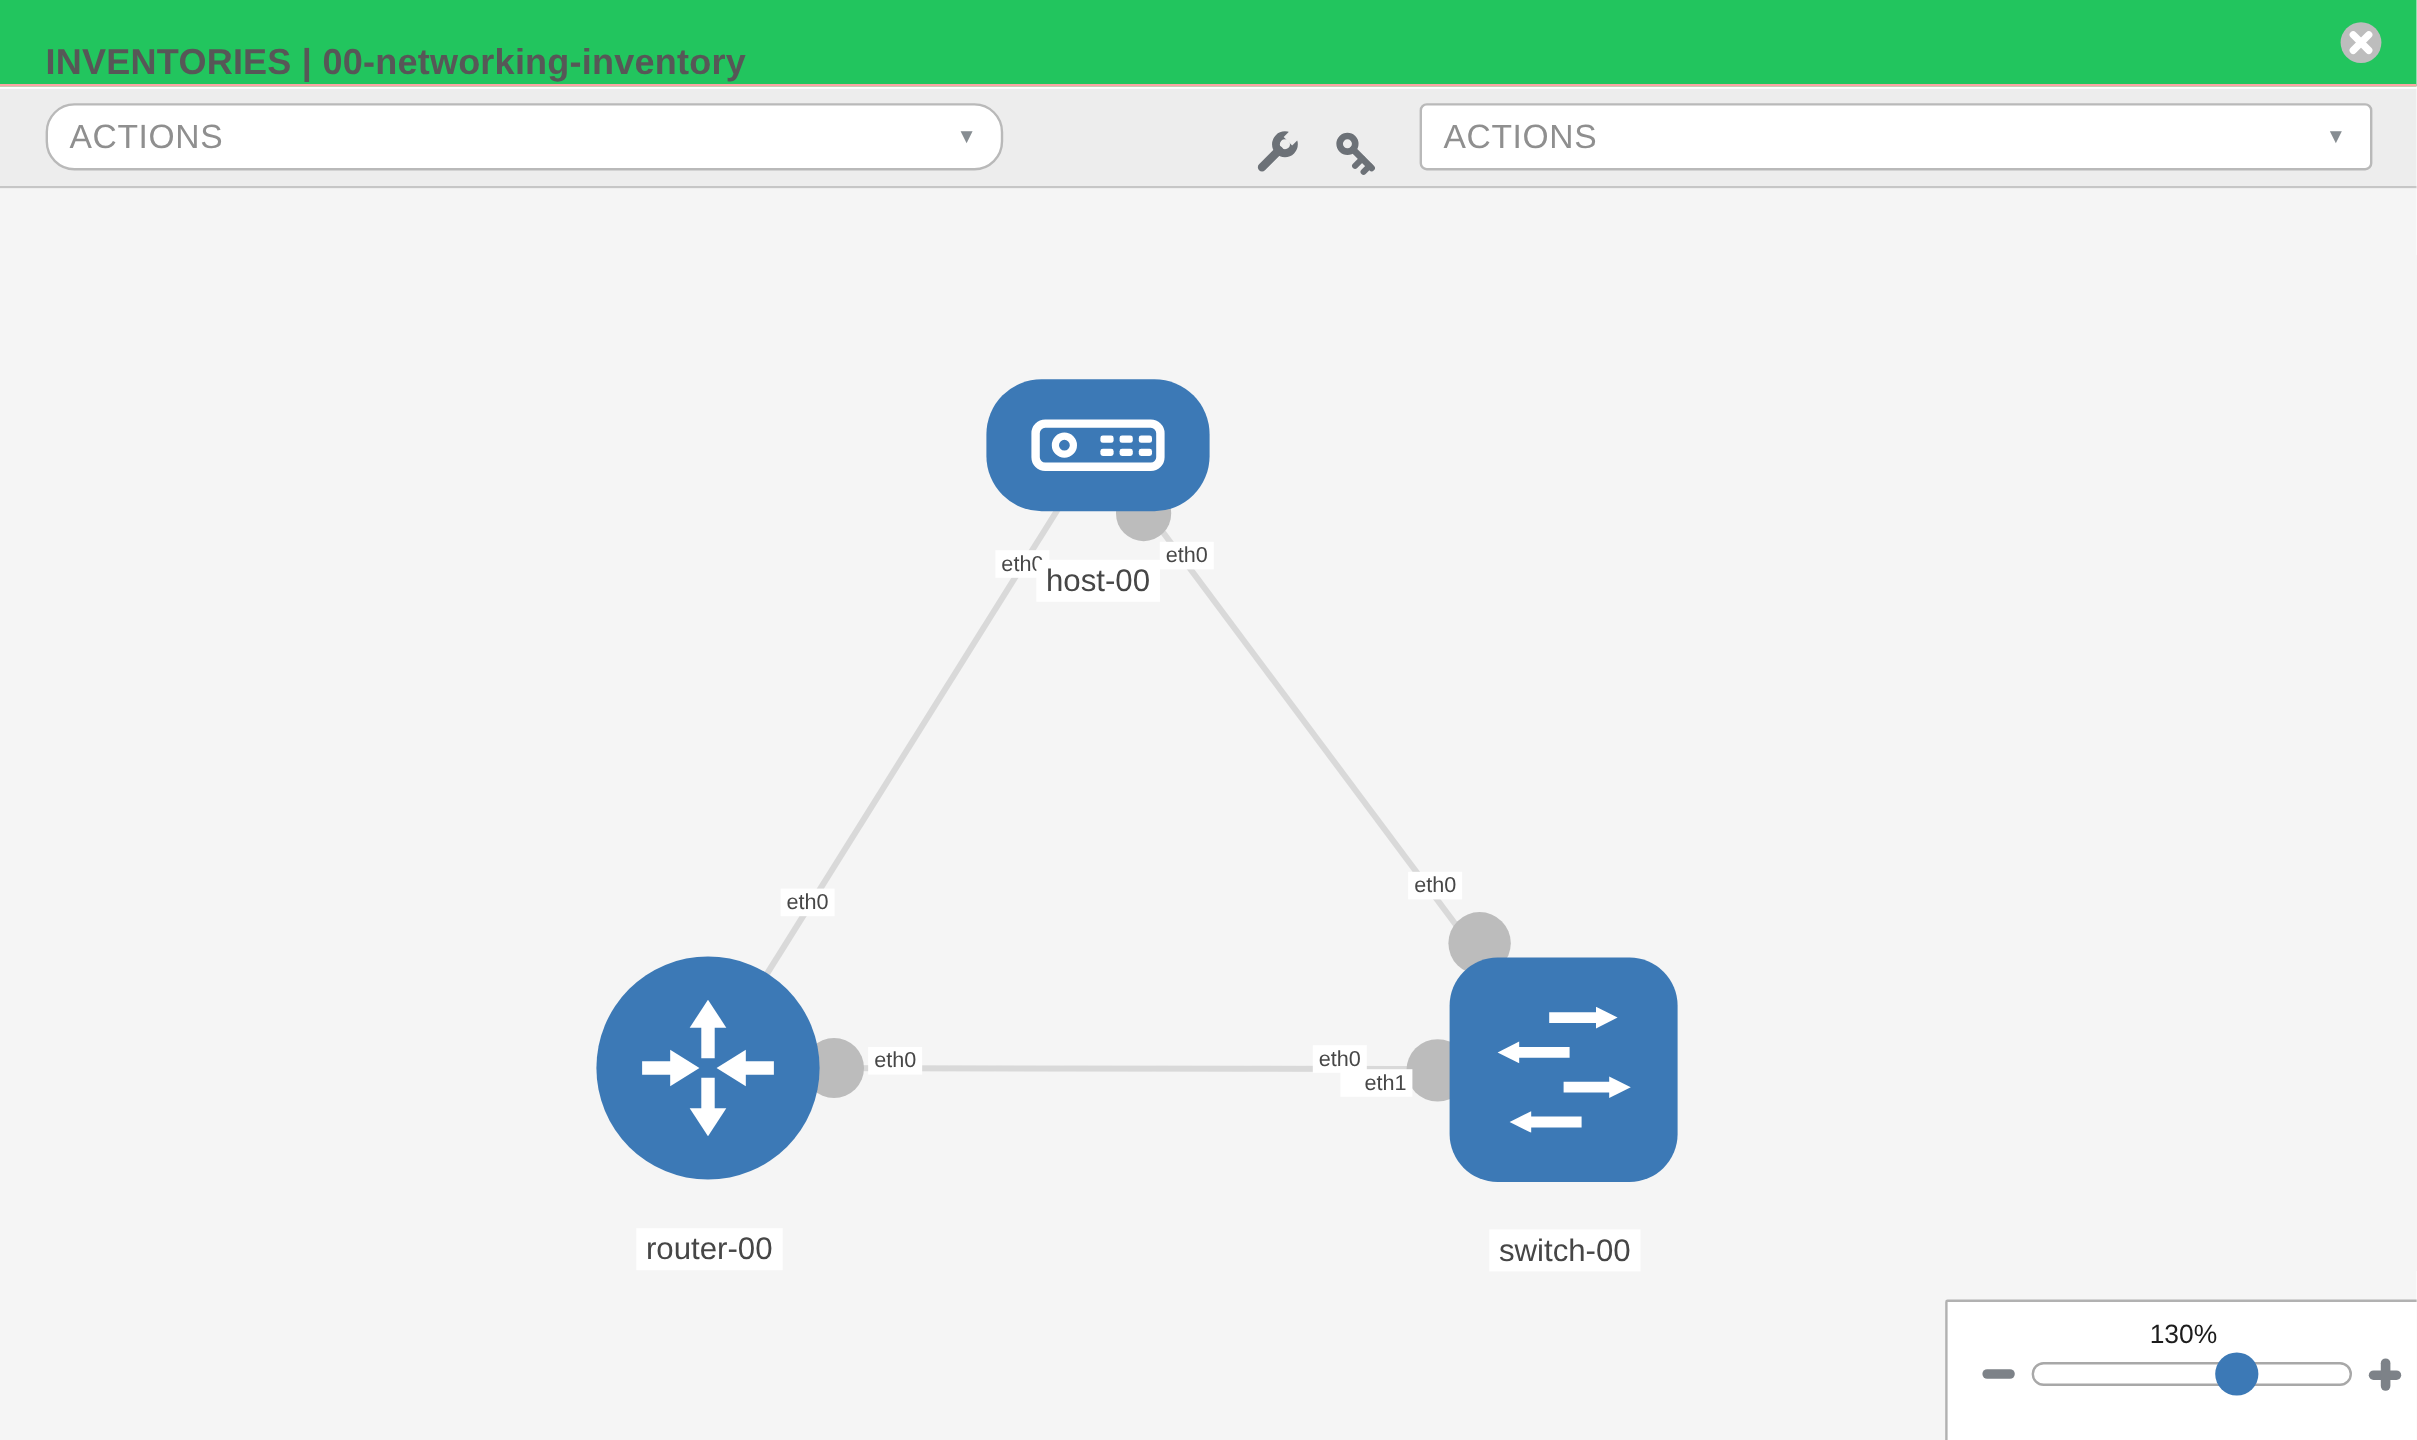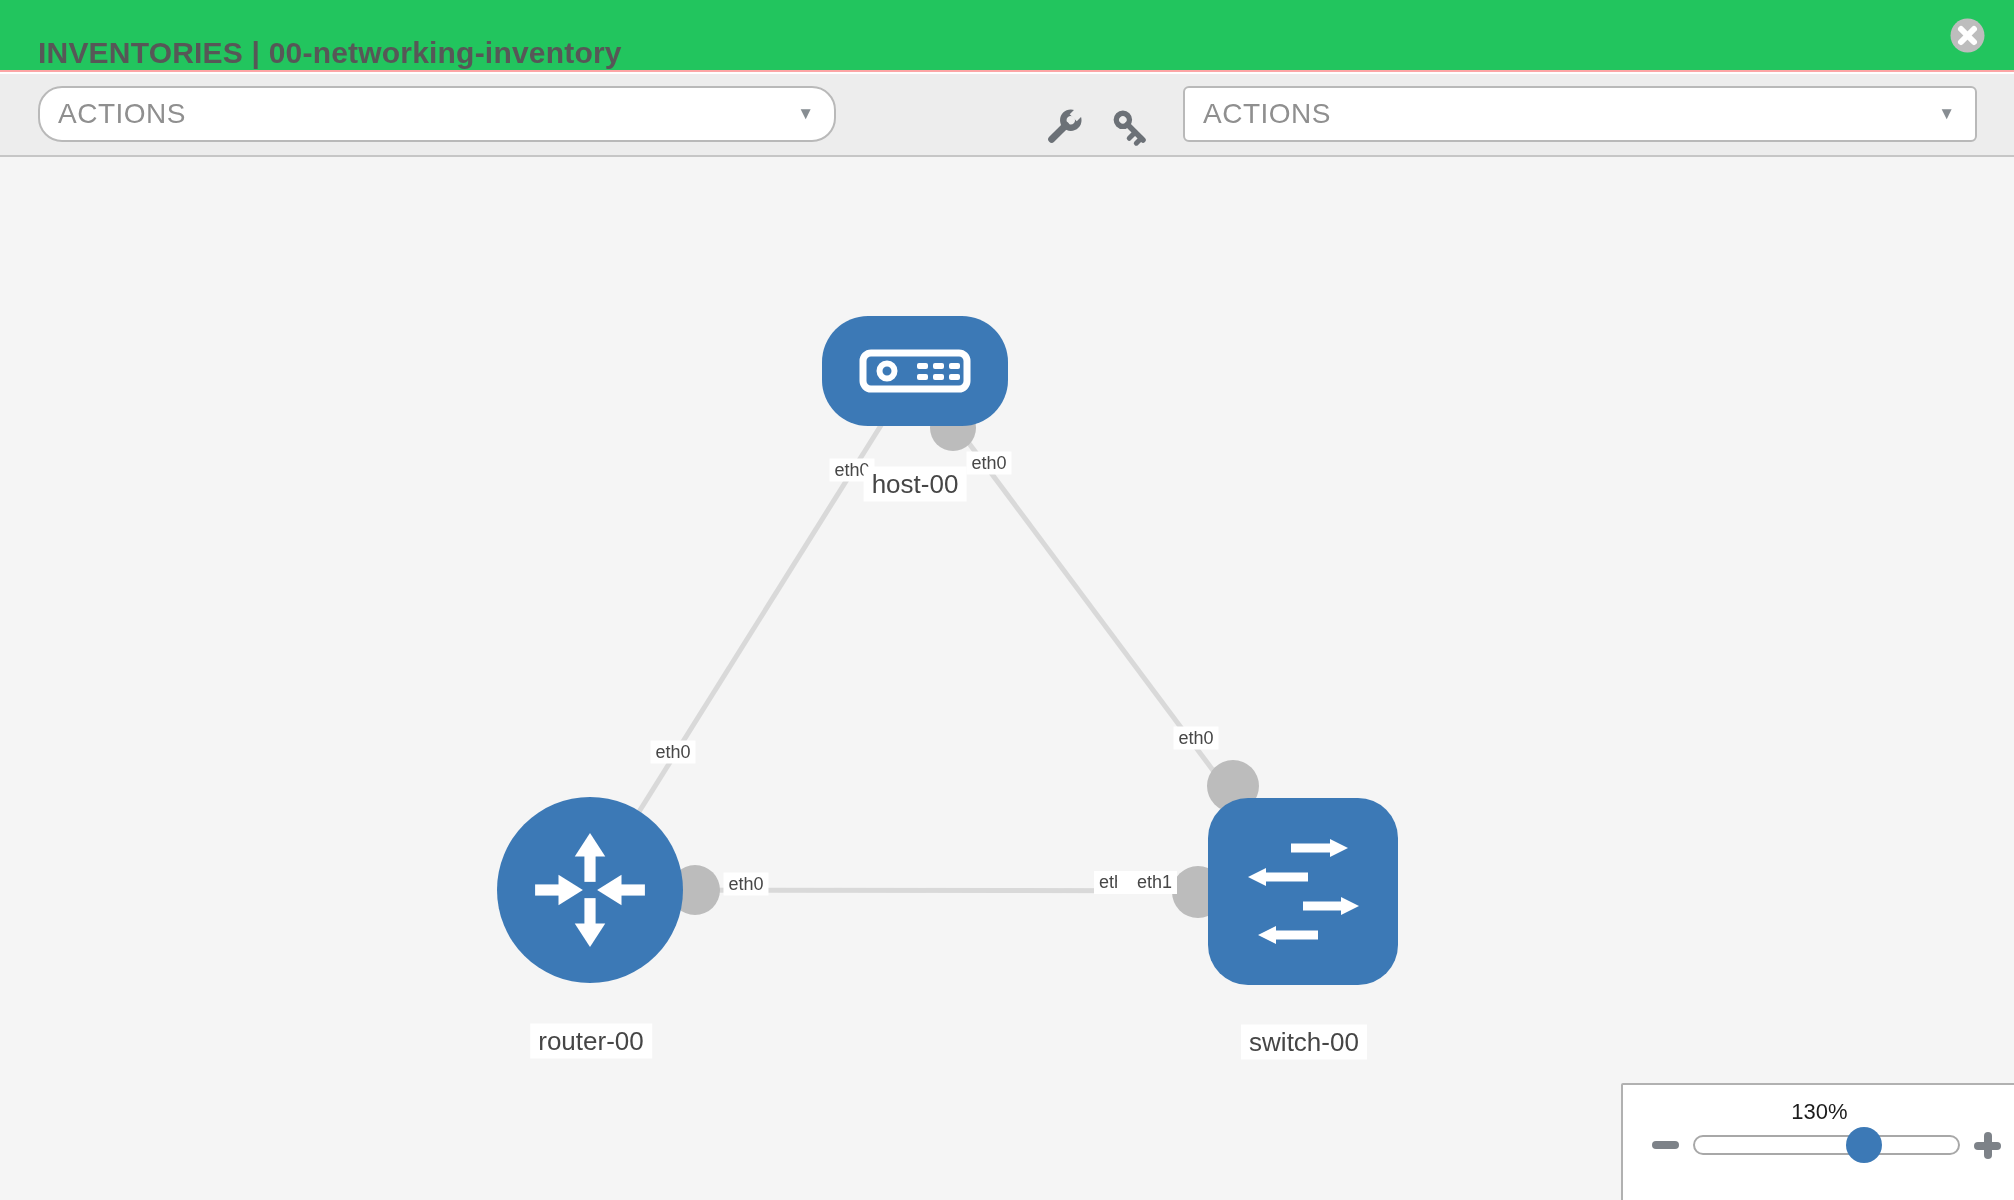--- a/index.html
+++ b/index.html
@@ -176,21 +176,21 @@
         <polygon points="30,87 12,96 30,105" class="icon-white"></polygon>
       </svg>
     </div>
 
     <div class="iface-label centered" style="left:852px;top:313px;">eth0</div>
     <div class="iface-label centered" style="left:989px;top:306px;">eth0</div>
     <div class="iface-label centered" style="left:673px;top:595px;">eth0</div>
     <div class="iface-label centered" style="left:1196px;top:581px;">eth0</div>
     <div class="iface-label centered" style="left:746px;top:727px;">eth0</div>
     <div class="iface-label" style="left:1094px;top:714px;">eth0</div>
-    <div class="iface-label" style="left:1117px;top:714px;padding-left:20px;">eth1</div>
+    <div class="iface-label" style="left:1117px;top:734px;padding-left:20px;">eth1</div>
 
     <div class="node-label" style="left:915px;top:299px;">host-00</div>
     <div class="node-label" style="left:591px;top:856px;">router-00</div>
     <div class="node-label" style="left:1304px;top:857px;text-align:center;">switch-00</div>
   </div>
 
   <div class="zoom-panel">
     <div class="zoom-level">130%</div>
     <button class="zoom-minus"></button>
     <div class="zoom-track"></div>

